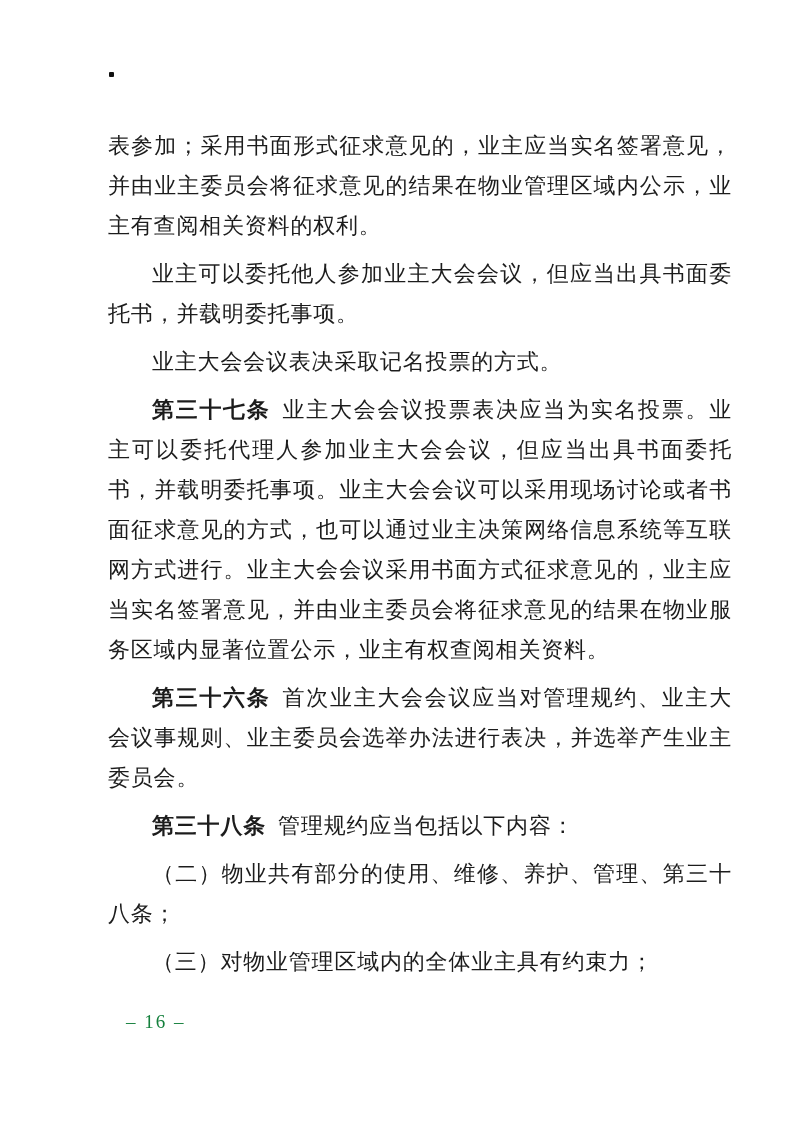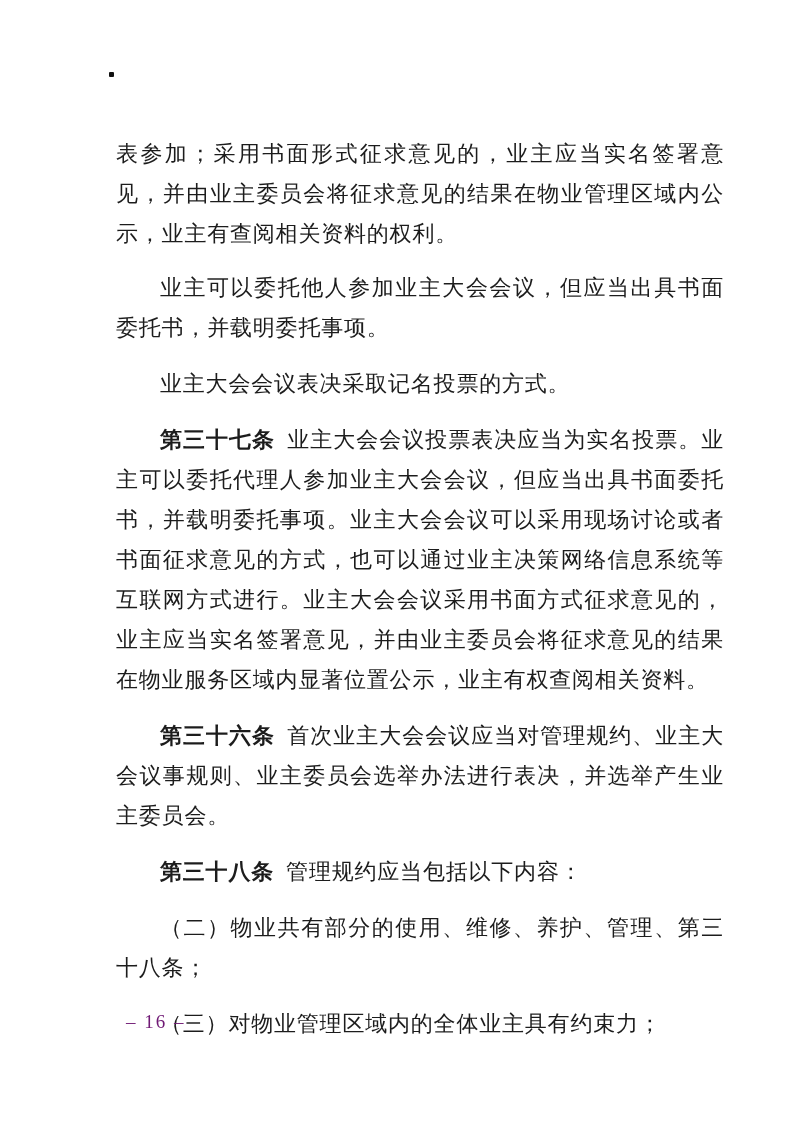--- a/index.html
+++ b/index.html
@@ -31,41 +31,40 @@
     left: 100px;
     top: 118px;
     width: 640px;
     font-size: 22px;
     line-height: 40px;
     letter-spacing: 0.8px;
     text-align: justify;
     text-justify: inter-ideograph;
   }
   .para {
-    margin: 16px;
+    margin: 8px;
     padding: 0;
   }
   .para.ind {
     text-indent: 2em;
-    font-family: Liberation Mono, monospace;
   }
   .para.cont {
     text-indent: 0;
   }
   .lead {
     font-weight: 700;
     margin-right: 0.55em;
   }
   .footer {
     position: absolute;
     left: 126px;
     top: 1008px;
     font-size: 19px;
     line-height: 28px;
-    color: #701a75;
+    color: #15803d;
     letter-spacing: 2px;
     font-family: "Liberation Serif", "DejaVu Serif", serif;
   }
 </style>
 </head>
 <body>
 
 <div class="page">
 
   <span class="stray-dot"></span>

